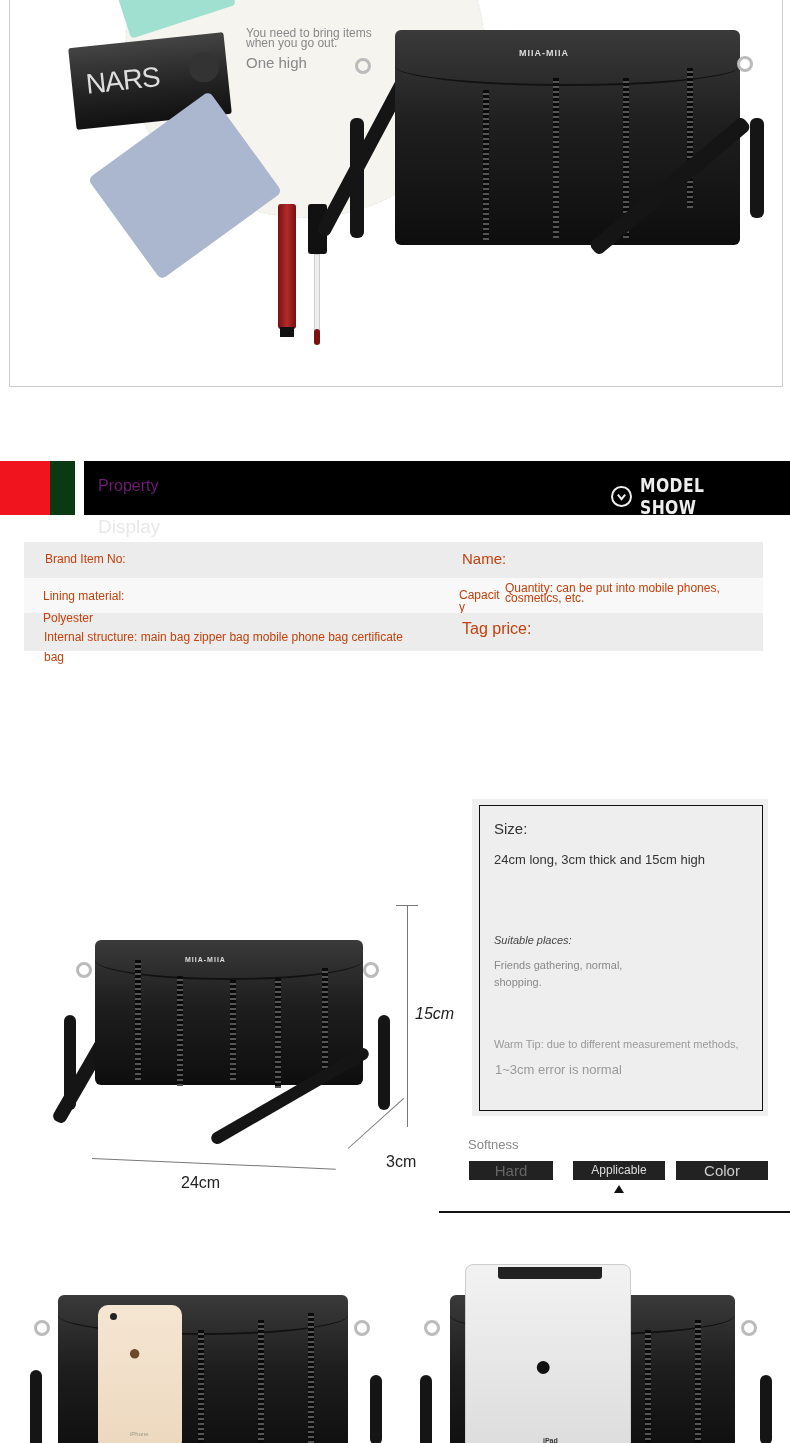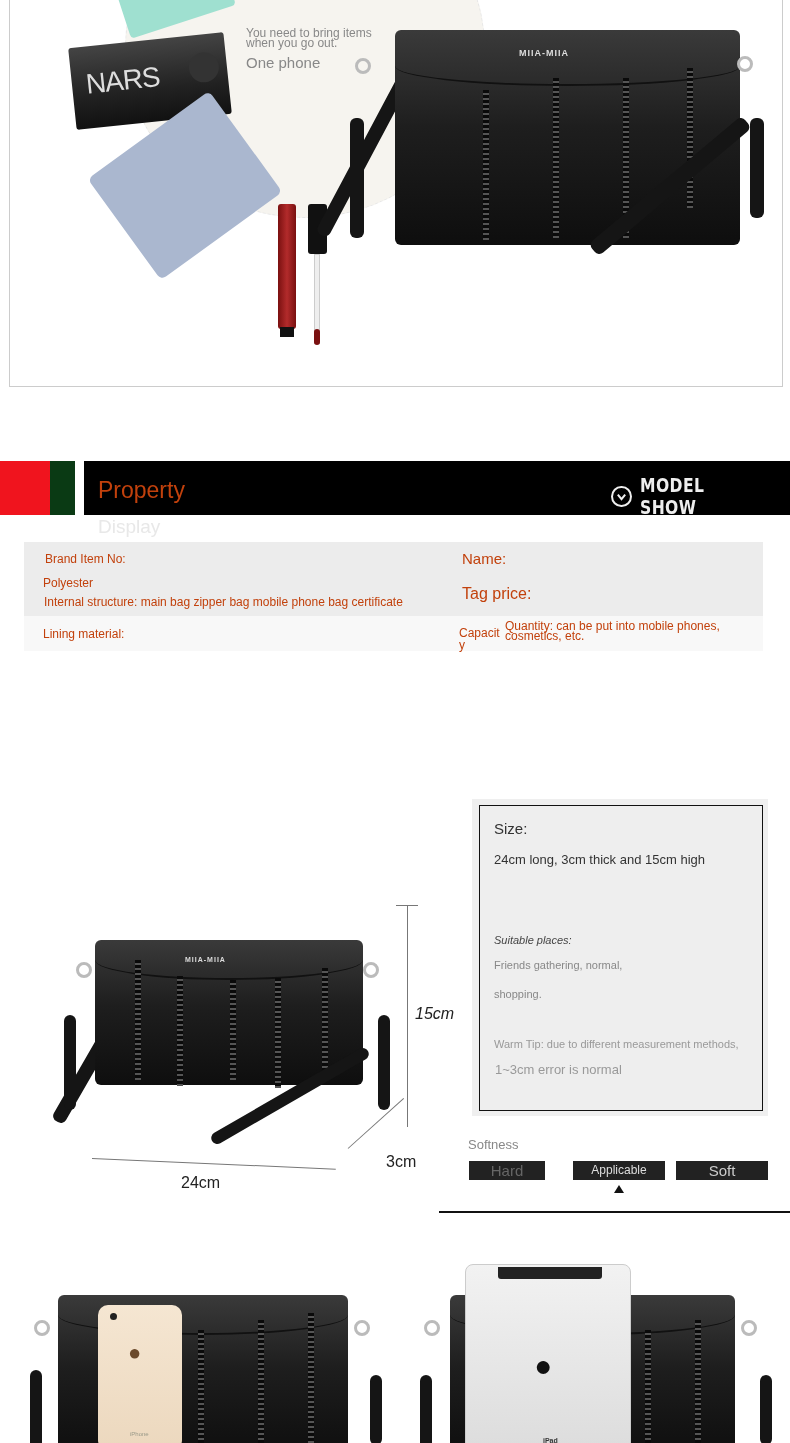--- a/index.html
+++ b/index.html
@@ -28,21 +28,21 @@
   .bag .flap { position: absolute; left: 0; right: 0; border-bottom: 2px solid #111; border-radius: 0 0 50% 50% / 0 0 20px 20px; }
   .bag .braid { position: absolute; width: 6px; background: repeating-linear-gradient(180deg,#0a0a0a 0 3px,#555 3px 5px); }
   .strap { position: absolute; background: #151515; border-radius: 6px; }
   .ring { position: absolute; width: 16px; height: 16px; border: 3px solid #bbb; border-radius: 50%; background: transparent; }
 
   
   .prop-header { position: absolute; left: 0; top: 461px; width: 790px; height: 54px; }
   .prop-header .red { position: absolute; left: 0; top: 0; width: 50px; height: 54px; background: #f0141e; }
   .prop-header .green { position: absolute; left: 50px; top: 0; width: 25px; height: 54px; background: #0a3a14; }
   .prop-header .black { position: absolute; left: 84px; top: 0; width: 706px; height: 54px; background: #000; }
-  .prop-title { position: absolute; left: 98px; top: 477px; color: #c2410c; font-size: 23px; }
+  .prop-title { position: absolute; left: 98px; top: 477px; color: #701a75; font-size: 16px; }
   .prop-title-ghost { position: absolute; left: 98px; top: 516px; color: #e8e8e8; font-size: 19px; }
   .model-show { position: absolute; left: 611px; top: 474px; display: flex; align-items: center; gap: 8px; }
   .model-show .circ { width: 21px; height: 21px; border: 2px solid #eee; border-radius: 50%; display: flex; align-items: center; justify-content: center; }
   .model-show .circ svg { width: 11px; height: 11px; }
   .model-show .txt { color: #eee; font-size: 19px; font-weight: bold; letter-spacing: 0.5px; font-family: "DejaVu Sans", sans-serif; transform: scaleX(0.82); transform-origin: left; }
 
   
   .ptable { position: absolute; left: 24px; top: 542px; width: 739px; }
   .prow { position: relative; width: 739px; }
   .prow.gray { background: #ececec; }
@@ -51,21 +51,21 @@
 
   
   .size-shadow { position: absolute; left: 472px; top: 799px; width: 296px; height: 317px; background: #efefef; }
   .size-box { position: absolute; left: 479px; top: 805px; width: 284px; height: 306px; border: 1px solid #111; background: #eee; }
   .size-box .t { position: absolute; left: 8px; margin-left: 6px; }
   .dim-line { position: absolute; background: #777; }
   .dim-label { position: absolute; color: #222; font-size: 16px; }
 
   .softness-label { position: absolute; left: 468px; top: 1137px; color: #888; font-size: 13px; }
   .soft-btn { position: absolute; top: 1161px; height: 19px; background: #222; text-align: center; line-height: 19px; }
-  .soft-btn.hard { left: 469px; width: 76px; color: #666; font-size: 15px; }
+  .soft-btn.hard { left: 469px; width: 84px; color: #666; font-size: 15px; }
   .soft-btn.app { left: 573px; width: 92px; color: #ddd; font-size: 12px; }
   .soft-btn.soft { left: 676px; width: 92px; color: #ccc; font-size: 15px; }
   .soft-marker { position: absolute; left: 614px; top: 1185px; width: 0; height: 0; border-left: 5px solid transparent; border-right: 5px solid transparent; border-bottom: 8px solid #111; }
   .soft-rule { position: absolute; left: 439px; top: 1211px; width: 351px; height: 2px; background: #111; }
 
   
   .phone { position: absolute; left: 98px; top: 1305px; width: 84px; height: 145px; background: linear-gradient(180deg,#f5e6d2,#ecd8be); border-radius: 10px; }
   .phone .cam { position: absolute; left: 12px; top: 8px; width: 7px; height: 7px; border-radius: 50%; background: #222; }
   .phone .apple { position: absolute; left: 30px; top: 35px; color: #6b4a2c; font-size: 22px; }
   .phone .lbl { position: absolute; left: 32px; top: 126px; color: #998; font-size: 6px; }
@@ -84,21 +84,21 @@
     <span class="logo">NARS</span>
     <span class="cap"></span>
   </div>
   <div class="pouch"></div>
   <div class="lip1"></div>
   <div class="lip2cap"></div>
   <div class="lip2stick"></div>
 
   <div class="hero-caption">
     <div class="line1">You need to bring items when you go out.</div>
-    <div class="line2">One phone</div>
+    <div class="line2">One high</div>
   </div>
 
   <div class="strap" style="left:356px;top:30px;width:14px;height:220px;transform:rotate(28deg);"></div>
   <div class="bag" style="left:385px;top:32px;width:345px;height:215px;">
     <div class="flap" style="top:0;height:56px;"></div>
     <span class="brand" style="left:124px;top:18px;">MIIA-MIIA</span>
     <div class="braid" style="left:88px;top:60px;height:150px;"></div>
     <div class="braid" style="left:158px;top:48px;height:160px;"></div>
     <div class="braid" style="left:228px;top:48px;height:160px;"></div>
     <div class="braid" style="left:292px;top:38px;height:140px;"></div>
@@ -124,32 +124,32 @@
       </svg>
   </span>
   <span class="txt">MODEL SHOW</span>
 </div>
 
 <div class="ptable">
   <div class="prow gray" style="height:36px;">
     <span class="pcell" style="left:21px;top:10px;font-size:12px;">Brand Item No:</span>
     <span class="pcell" style="left:438px;top:8px;font-size:15px;">Name:</span>
   </div>
-  <div class="prow gray" style="height:38px;">
-    <span class="pcell" style="left:19px;top:-2px;font-size:12px;">Polyester</span>
-    <span class="pcell" style="left:20px;top:14px;font-size:12px;width:380px;line-height:20px;">Internal structure: main bag zipper bag mobile phone bag certificate bag</span>
-    <span class="pcell" style="left:438px;top:7px;font-size:16px;">Tag price:</span>
-  </div>
   <div class="prow light" style="height:35px;">
     <span class="pcell" style="left:19px;top:11px;font-size:12px;">Lining material:</span>
     <span class="pcell" style="left:435px;top:11px;font-size:12px;line-height:12px;">
       <span>Capacit</span><br>
       <span>y</span>
     </span>
     <span class="pcell" style="left:481px;top:5px;font-size:12px;line-height:10px;width:240px;">Quantity: can be put into mobile phones, cosmetics, etc.</span>
+  </div>
+  <div class="prow gray" style="height:38px;">
+    <span class="pcell" style="left:19px;top:-2px;font-size:12px;">Polyester</span>
+    <span class="pcell" style="left:20px;top:14px;font-size:12px;width:380px;line-height:20px;">Internal structure: main bag zipper bag mobile phone bag certificate bag</span>
+    <span class="pcell" style="left:438px;top:7px;font-size:16px;">Tag price:</span>
   </div>
 </div>
 
 <div class="strap" style="left:100px;top:935px;width:14px;height:200px;transform:rotate(30deg);"></div>
 <div class="bag" style="left:95px;top:940px;width:268px;height:145px;">
   <div class="flap" style="top:0;height:40px;"></div>
   <span class="brand" style="left:90px;top:16px;font-size:7px;">MIIA-MIIA</span>
   <div class="braid" style="left:40px;top:20px;height:120px;"></div>
   <div class="braid" style="left:82px;top:36px;height:110px;"></div>
   <div class="braid" style="left:135px;top:40px;height:100px;"></div>
@@ -169,29 +169,29 @@
 <div class="dim-label" style="left:181px;top:1174px;">24cm</div>
 <div class="dim-line" style="left:348px;top:1148px;width:75px;height:1px;transform:rotate(-42deg);transform-origin:left;"></div>
 <div class="dim-label" style="left:386px;top:1153px;">3cm</div>
 
 <div class="size-shadow"></div>
 <div class="size-box">
   <span class="t" style="top:14px;font-size:15px;color:#333;">Size:</span>
   <span class="t" style="top:46px;font-size:13px;color:#333;">24cm long, 3cm thick and 15cm high</span>
   <span class="t" style="top:128px;font-size:11px;color:#444;font-style:italic;">Suitable places:</span>
   <span class="t" style="top:153px;font-size:11px;color:#888;">Friends gathering, normal,</span>
-  <span class="t" style="top:182px;font-size:11px;color:#888;">shopping.</span>
+  <span class="t" style="top:170px;font-size:11px;color:#888;">shopping.</span>
   <span class="t" style="top:232px;font-size:11px;color:#999;">Warm Tip: due to different measurement methods,</span>
   <span class="t" style="top:256px;font-size:13px;color:#999;left:9px;">1~3cm error is normal</span>
 </div>
 
 <div class="softness-label">Softness</div>
 <div class="soft-btn hard">Hard</div>
 <div class="soft-btn app">Applicable</div>
-<div class="soft-btn soft">Soft</div>
+<div class="soft-btn soft">Color</div>
 <div class="soft-marker"></div>
 <div class="soft-rule"></div>
 
 <div class="bag" style="left:58px;top:1295px;width:290px;height:160px;">
   <div class="flap" style="top:0;height:40px;"></div>
   <div class="braid" style="left:140px;top:35px;height:125px;"></div>
   <div class="braid" style="left:200px;top:25px;height:135px;"></div>
   <div class="braid" style="left:250px;top:18px;height:140px;"></div>
 </div>
 <div class="ring" style="left:34px;top:1320px;"></div>

